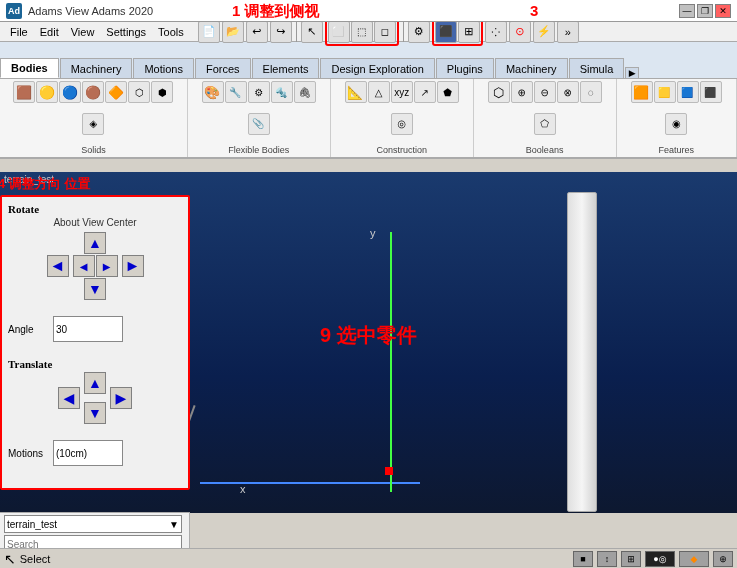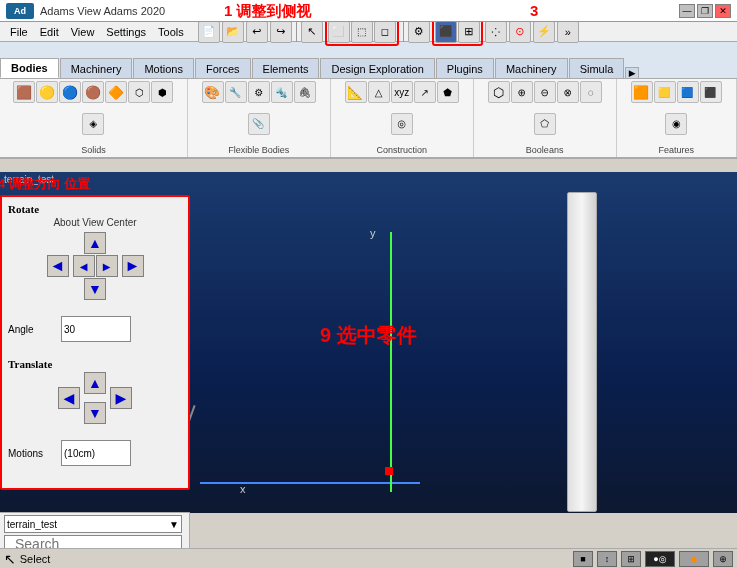--- a/index.html
+++ b/index.html
@@ -8,21 +8,21 @@
     
     #titlebar {
       background: #ffffff;
       height: 22px;
       display: flex;
       align-items: center;
       padding: 0 6px;
       border-bottom: 1px solid #999;
       position: relative;
     }
-    #titlebar .app-icon { width: 28px; height: 16px; background: #1a6496; border-radius: 2px; margin-right: 6px; display: flex; align-items: center; justify-content: center; color: white; font-size: 9px; font-weight: bold; }
+    #titlebar .app-icon { width: 16px; height: 16px; background: #1a6496; border-radius: 2px; margin-right: 6px; display: flex; align-items: center; justify-content: center; color: white; font-size: 9px; font-weight: bold; }
     #titlebar .title-text { font-size: 11px; color: #333; flex: 1; }
     #titlebar .win-controls { display: flex; gap: 2px; }
     #titlebar .win-btn { width: 16px; height: 14px; background: #c0c0c0; border: 1px solid #808080; display: flex; align-items: center; justify-content: center; font-size: 9px; cursor: pointer; }
 
     
     .annotation-red { color: red; font-size: 16px; font-weight: bold; position: absolute; z-index: 100; }
 
     
     #menubar {
       background: #f0f0f0;
@@ -126,21 +126,21 @@
     }
     .arrow-btn {
       width: 22px; height: 22px; background: #d4d0c8; border: 1px solid #808080;
       display: flex; align-items: center; justify-content: center;
       cursor: pointer; font-size: 14px; color: #0000cc;
     }
     .center-arrows {
       display: flex; flex-direction: column; align-items: center; gap: 1px;
     }
     .center-arrows .row { display: flex; gap: 1px; }
-    .field-row { display: flex; align-items: center; gap: 8px; margin: 16px 0; }
+    .field-row { display: flex; align-items: center; gap: 0; margin: 16px 0; }
     .field-row label { font-size: 10px; min-width: 45px; }
     .field-row input {
       width: 70px; height: 18px; font-size: 10px; border: 1px solid #888; padding: 12px 2px;
       background: white;
     }
 
     
     #viewport {
       position: absolute;
       left: 0; top: 172px;
@@ -235,21 +235,21 @@
       padding: 0 2px;
       margin-bottom: 2px;
       font-size: 10px;
     }
     .search-input-wrap {
       display: flex; align-items: center;
       border: 1px solid #888; background: white;
       width: 178px; height: 18px;
     }
     .search-input-wrap input {
-      border: none; outline: none; width: 100%; font-size: 14px; padding: 0 2px; margin-left: 8px;
+      border: none; outline: none; width: 100%; font-size: 10px; padding: 0 2px;
     }
 
     
     #statusbar {
       position: absolute;
       left: 0; bottom: 0; right: 0;
       height: 20px;
       background: #d4d0c8;
       border-top: 1px solid #aaa;
       display: flex; align-items: center;
@@ -277,21 +277,21 @@
       display: flex; gap: 1px; align-items: center;
     }
   </style>
 </head>
 <body>
 
 <div id="titlebar">
   <div class="app-icon">Ad</div>
   <span class="title-text">Adams View Adams 2020</span>
 
-  <span class="annotation-red" style="position:absolute; left:224px; top:2px; font-size:15px;">1 调整到侧视</span>
+  <span class="annotation-red" style="position:absolute; left:232px; top:2px; font-size:15px;">1 调整到侧视</span>
 
   <span class="annotation-red" style="position:absolute; left:530px; top:2px; font-size:15px;">3</span>
   <div class="win-controls">
     <div class="win-btn">—</div>
     <div class="win-btn">❐</div>
     <div class="win-btn" style="background:#ff6060;">✕</div>
   </div>
 </div>
 
 <div id="menubar">

